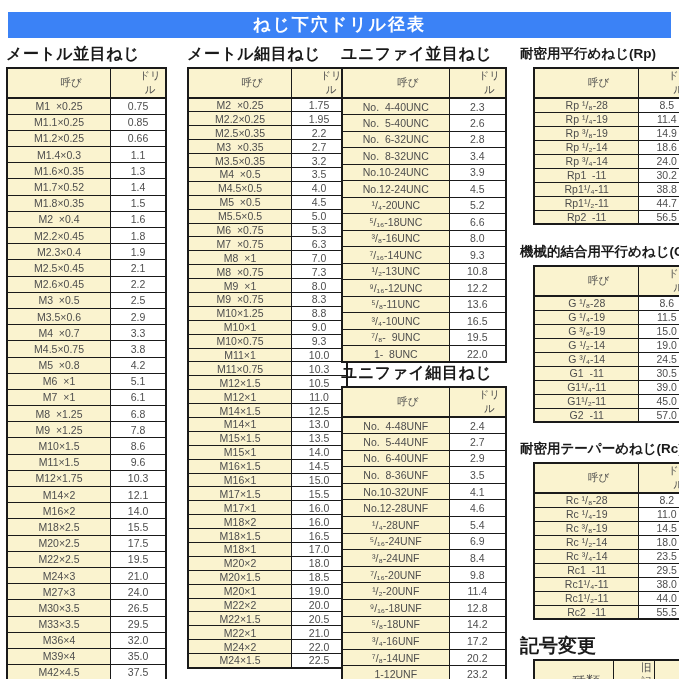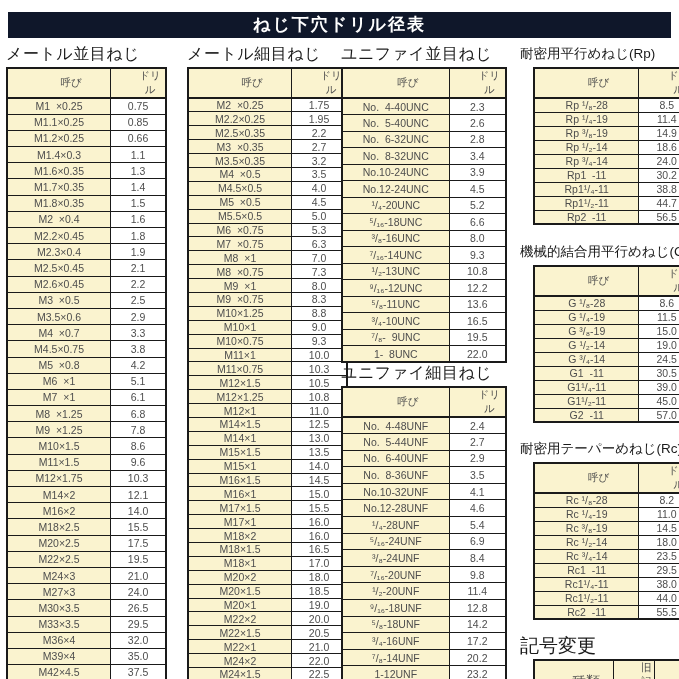--- a/index.html
+++ b/index.html
@@ -1,20 +1,20 @@
 <!DOCTYPE html>
 <html><head>
 <meta charset="utf-8">
 <style>
   html,body{margin:0;padding:0;background:#ffffff;width:679px;height:679px;overflow:hidden;
     font-family:"Liberation Sans","DejaVu Sans",sans-serif;position:relative;}
-  .titlebar{position:absolute;left:8px;top:12px;width:663px;height:26px;background:#0f172a;
+  .titlebar{position:absolute;left:8px;top:12px;width:663px;height:26px;background:#3b82f6;
     color:#ffffff;font-weight:bold;font-size:17px;line-height:26px;text-align:center;letter-spacing:2px;}
   .col{position:absolute;top:44px;}
-  .sec-title{font-size:16px;font-weight:normal;color:#1a1a1a;line-height:20px;height:20px;
+  .sec-title{font-size:16px;font-weight:bold;color:#1a1a1a;line-height:20px;height:20px;
     margin-bottom:3px;white-space:nowrap;letter-spacing:0.5px;}
   .col4 .sec-title{font-size:13.5px;letter-spacing:0;}
   .col4 .sec-title.big{font-size:19px;}
   .mt17{margin-top:17px;} .mt16{margin-top:16px;} .mt12{}
   table{border-collapse:collapse;table-layout:fixed;width:100%;border:2px solid #1a1a1a;}
   .col4 table{margin-left:13px;width:163px;}
   th,td{border:1px solid #1a1a1a;font-size:10.5px;color:#4d4d4d;text-align:center;
     padding:0;overflow:hidden;font-weight:normal;}
   thead th{background:#faf3cf;height:13px;border-bottom:2px solid #1a1a1a;padding-left:24px;}
   tbody tr{height:var(--rh,15px);}
@@ -58,21 +58,21 @@
         </tr>
         <tr>
           <td class="c-name">M1.4×0.3</td>
           <td class="c-val">1.1</td>
         </tr>
         <tr>
           <td class="c-name">M1.6×0.35</td>
           <td class="c-val">1.3</td>
         </tr>
         <tr>
-          <td class="c-name">M1.7×0.35</td>
+          <td class="c-name">M1.7×0.52</td>
           <td class="c-val">1.4</td>
         </tr>
         <tr>
           <td class="c-name">M1.8×0.35</td>
           <td class="c-val">1.5</td>
         </tr>
         <tr>
           <td class="c-name">M2  ×0.4</td>
           <td class="c-val">1.6</td>
         </tr>
@@ -280,24 +280,20 @@
         </tr>
         <tr>
           <td class="c-name">M11×0.75</td>
           <td class="c-val">10.3</td>
         </tr>
         <tr>
           <td class="c-name">M12×1.5</td>
           <td class="c-val">10.5</td>
         </tr>
         <tr>
-          <td class="c-name">M12×1.25</td>
-          <td class="c-val">10.8</td>
-        </tr>
-        <tr>
           <td class="c-name">M12×1</td>
           <td class="c-val">11.0</td>
         </tr>
         <tr>
           <td class="c-name">M14×1.5</td>
           <td class="c-val">12.5</td>
         </tr>
         <tr>
           <td class="c-name">M14×1</td>
           <td class="c-val">13.0</td>

